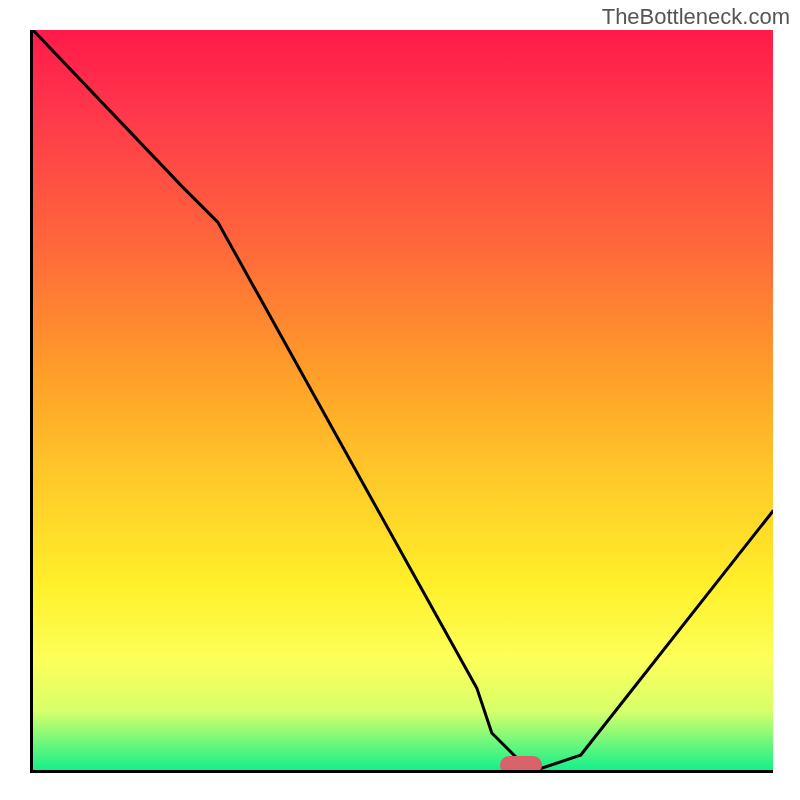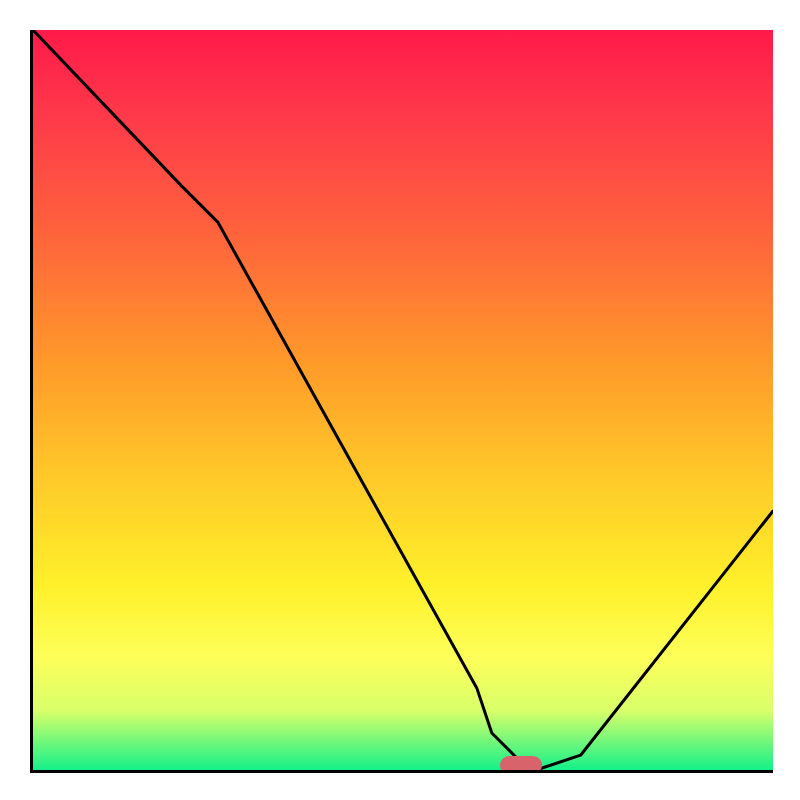--- a/index.html
+++ b/index.html
@@ -57,20 +57,21 @@
     width: 42px;
     height: 18px;
     background: #d9636b;
     border-radius: 9px;
   }
 </style>
 </head>
 <body>
 
 <div class="container">
+  <div class="watermark">TheBottleneck.com</div>
 
   <div class="plot-area">
     <div class="gradient-bg"></div>
 
     <svg class="curve" viewBox="0 0 740 740" preserveAspectRatio="none">
       <path id="curve-path" fill="none" stroke="#000" stroke-width="3" stroke-linejoin="round" stroke-linecap="round" d="M0.0 0.0 L148.0 155.4 L185.0 192.4 L444.0 658.6 L458.8 703.0 L495.8 740.0 L503.2 740.0 L547.6 725.2 L740.0 481.0"></path>
     </svg>
 
     <div id="marker" class="marker" style="left: 467.4px; top: 726px;"></div>
   </div>

